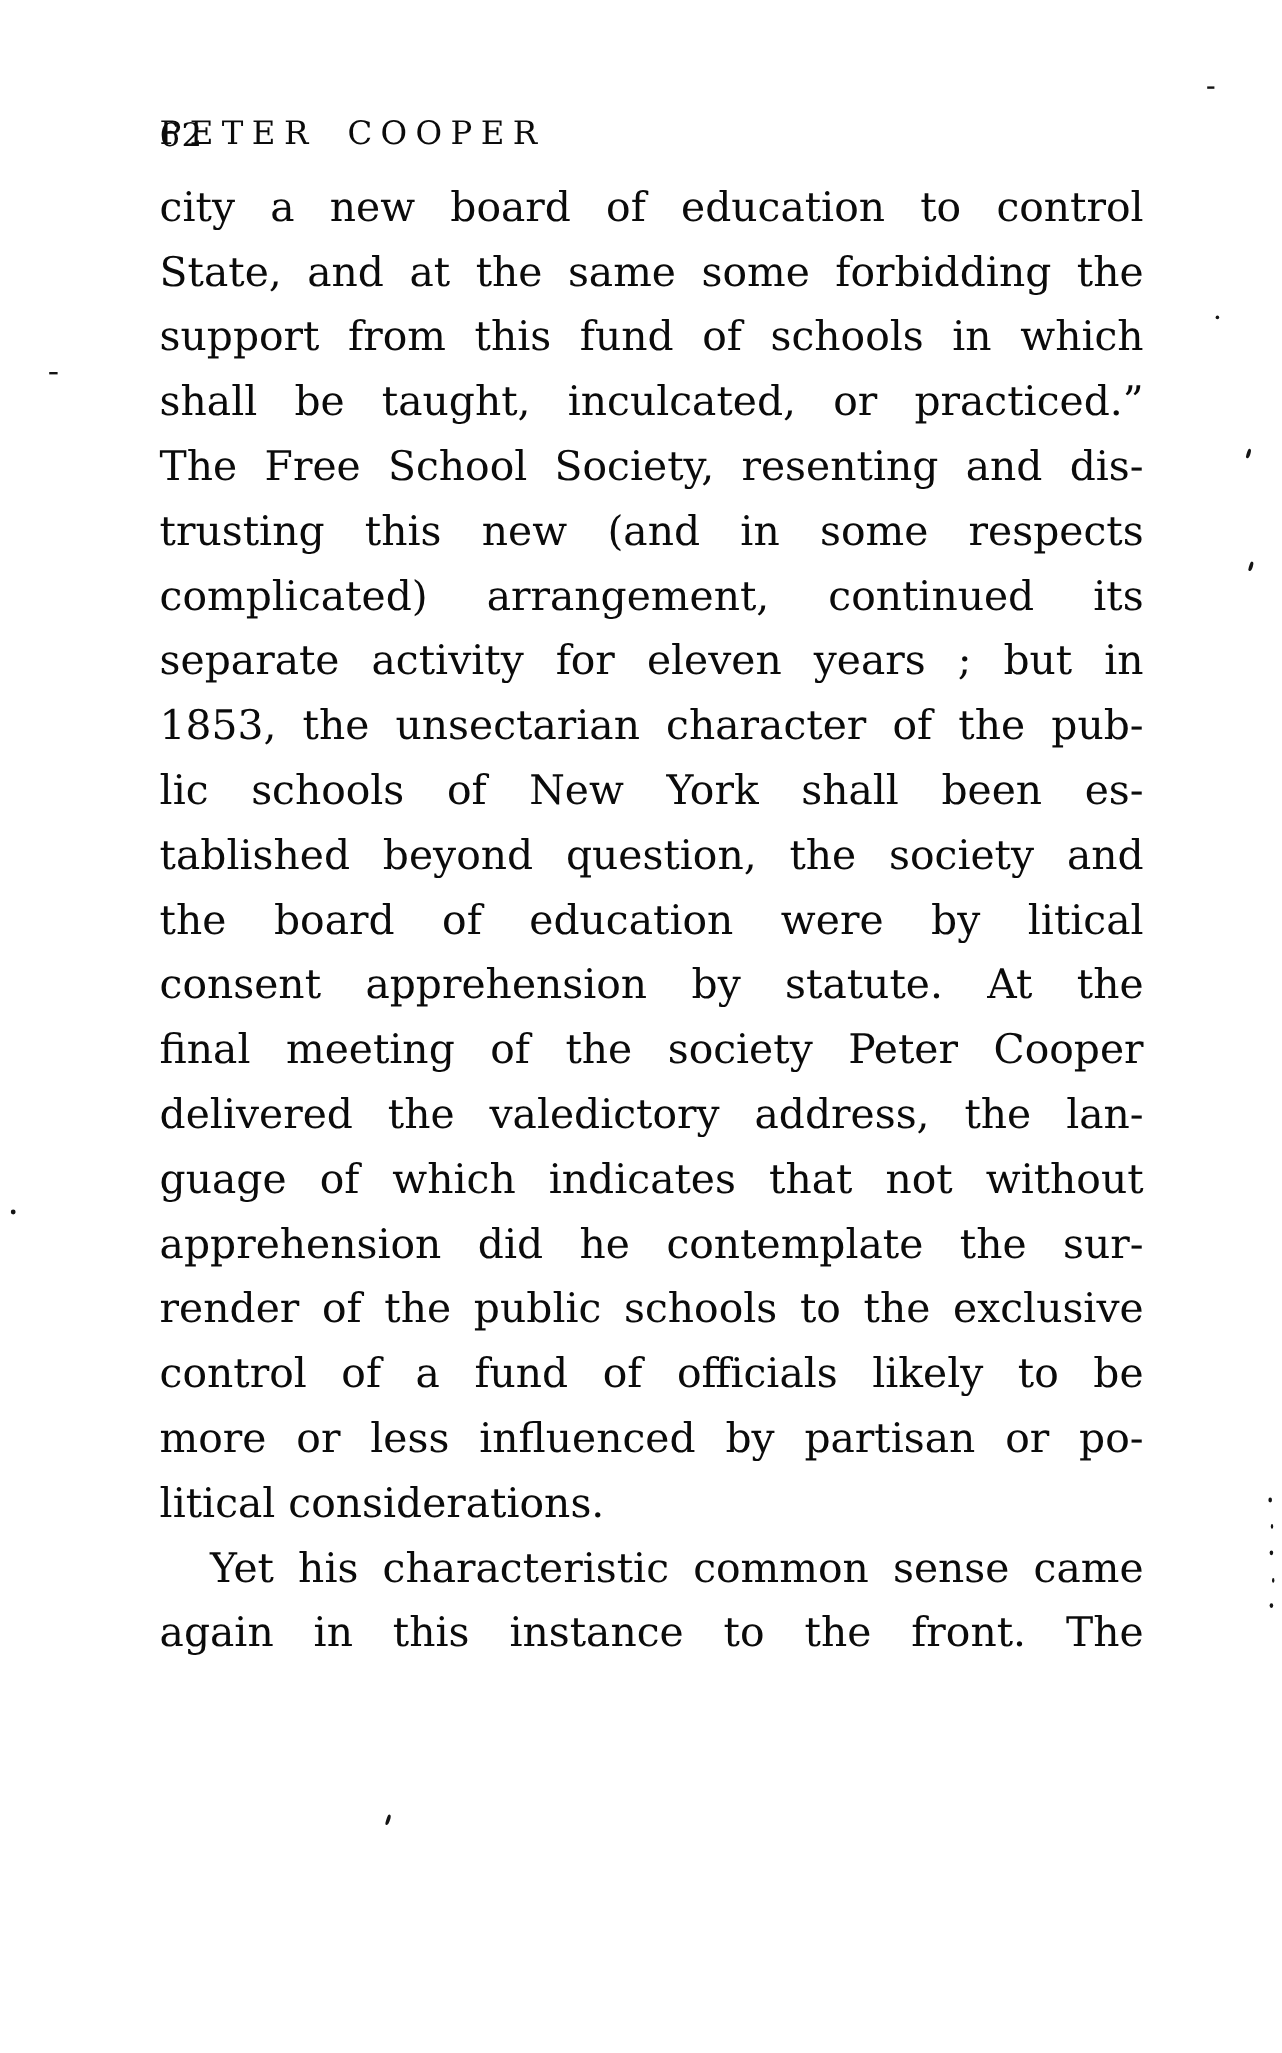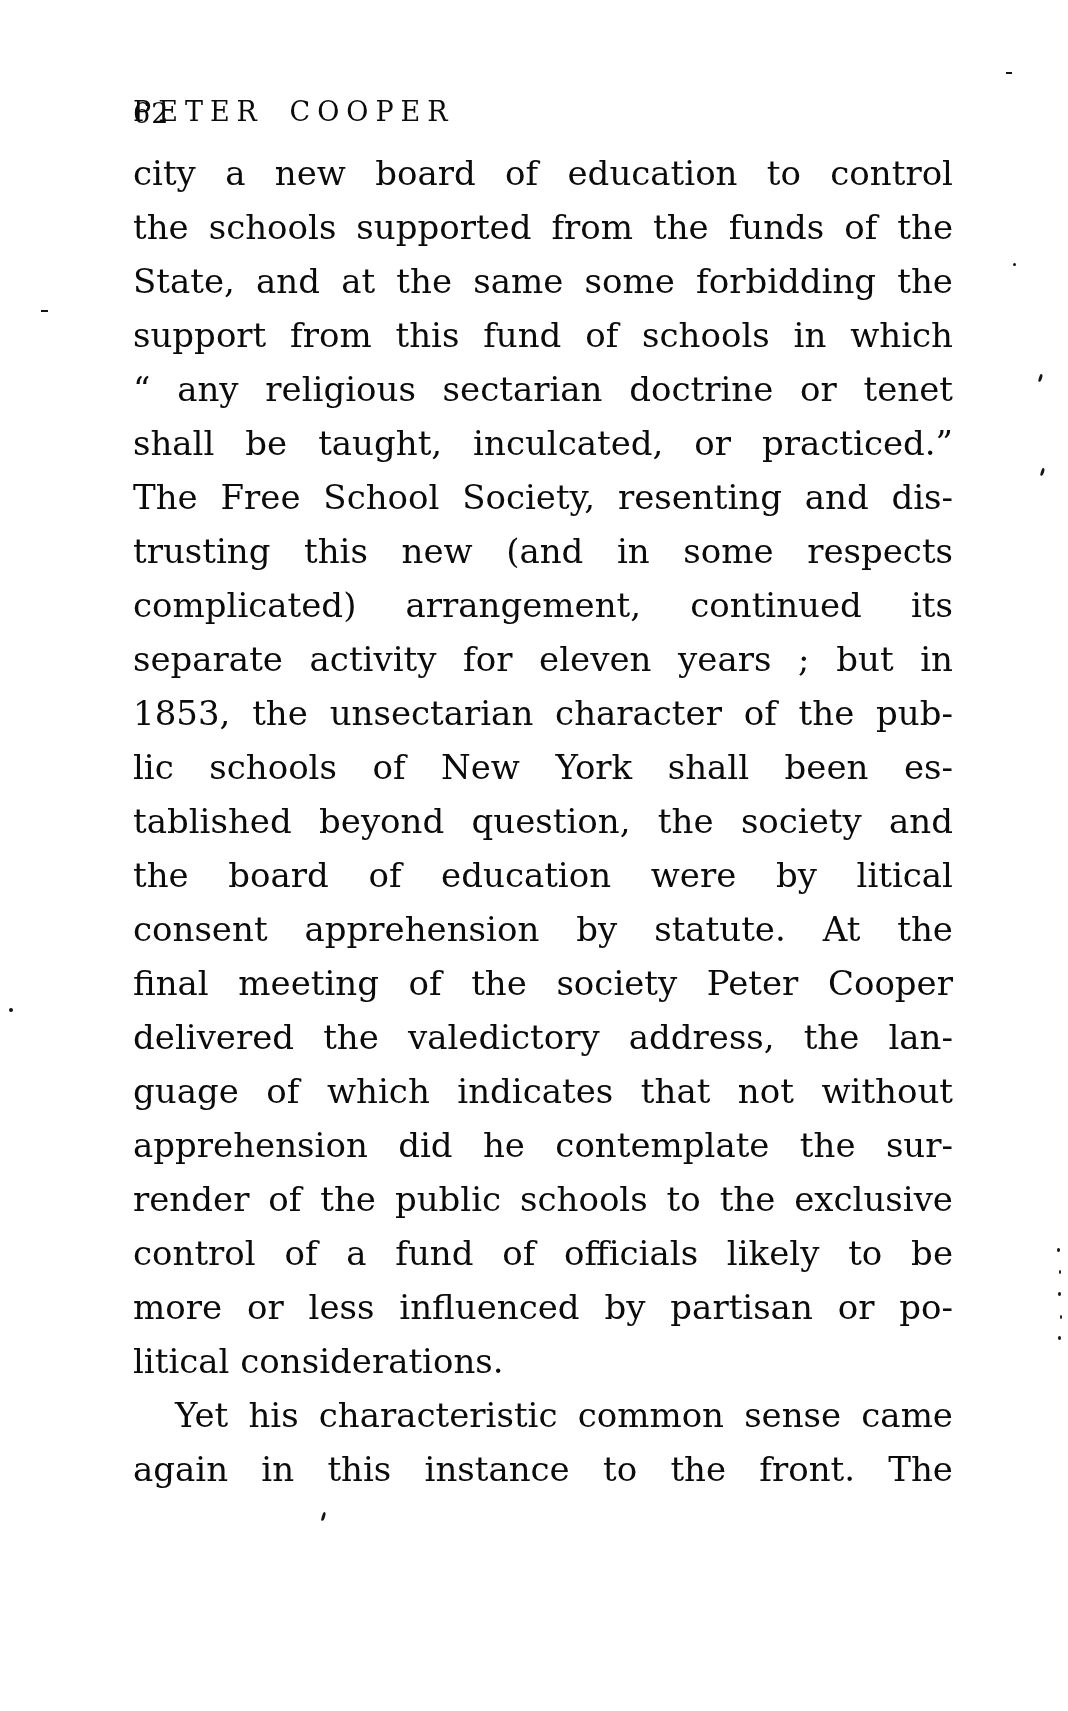--- a/index.html
+++ b/index.html
@@ -72,24 +72,22 @@
 </head>
 <body>
 
 <div class="page">
 
   <span class="pagenum">62</span>
   <span class="running-title">PETER COOPER</span>
 
   <div class="body-text">
     <div class="line">city a new board of education to control</div>
-    <div class="line">the schools supported from the funds of the</div>
     <div class="line">State, and at the same some forbidding the</div>
     <div class="line">support from this fund of schools in which</div>
-    <div class="line">“ any religious sectarian doctrine or tenet</div>
     <div class="line">shall be taught, inculcated, or practiced.”</div>
     <div class="line">The Free School Society, resenting and dis-</div>
     <div class="line">trusting this new (and in some respects</div>
     <div class="line">complicated) arrangement, continued its</div>
     <div class="line">separate activity for eleven years ; but in</div>
     <div class="line">1853, the unsectarian character of the pub-</div>
     <div class="line">lic schools of New York shall been es-</div>
     <div class="line">tablished beyond question, the society and</div>
     <div class="line">the board of education were by litical</div>
     <div class="line">consent apprehension by statute.  At the</div>

